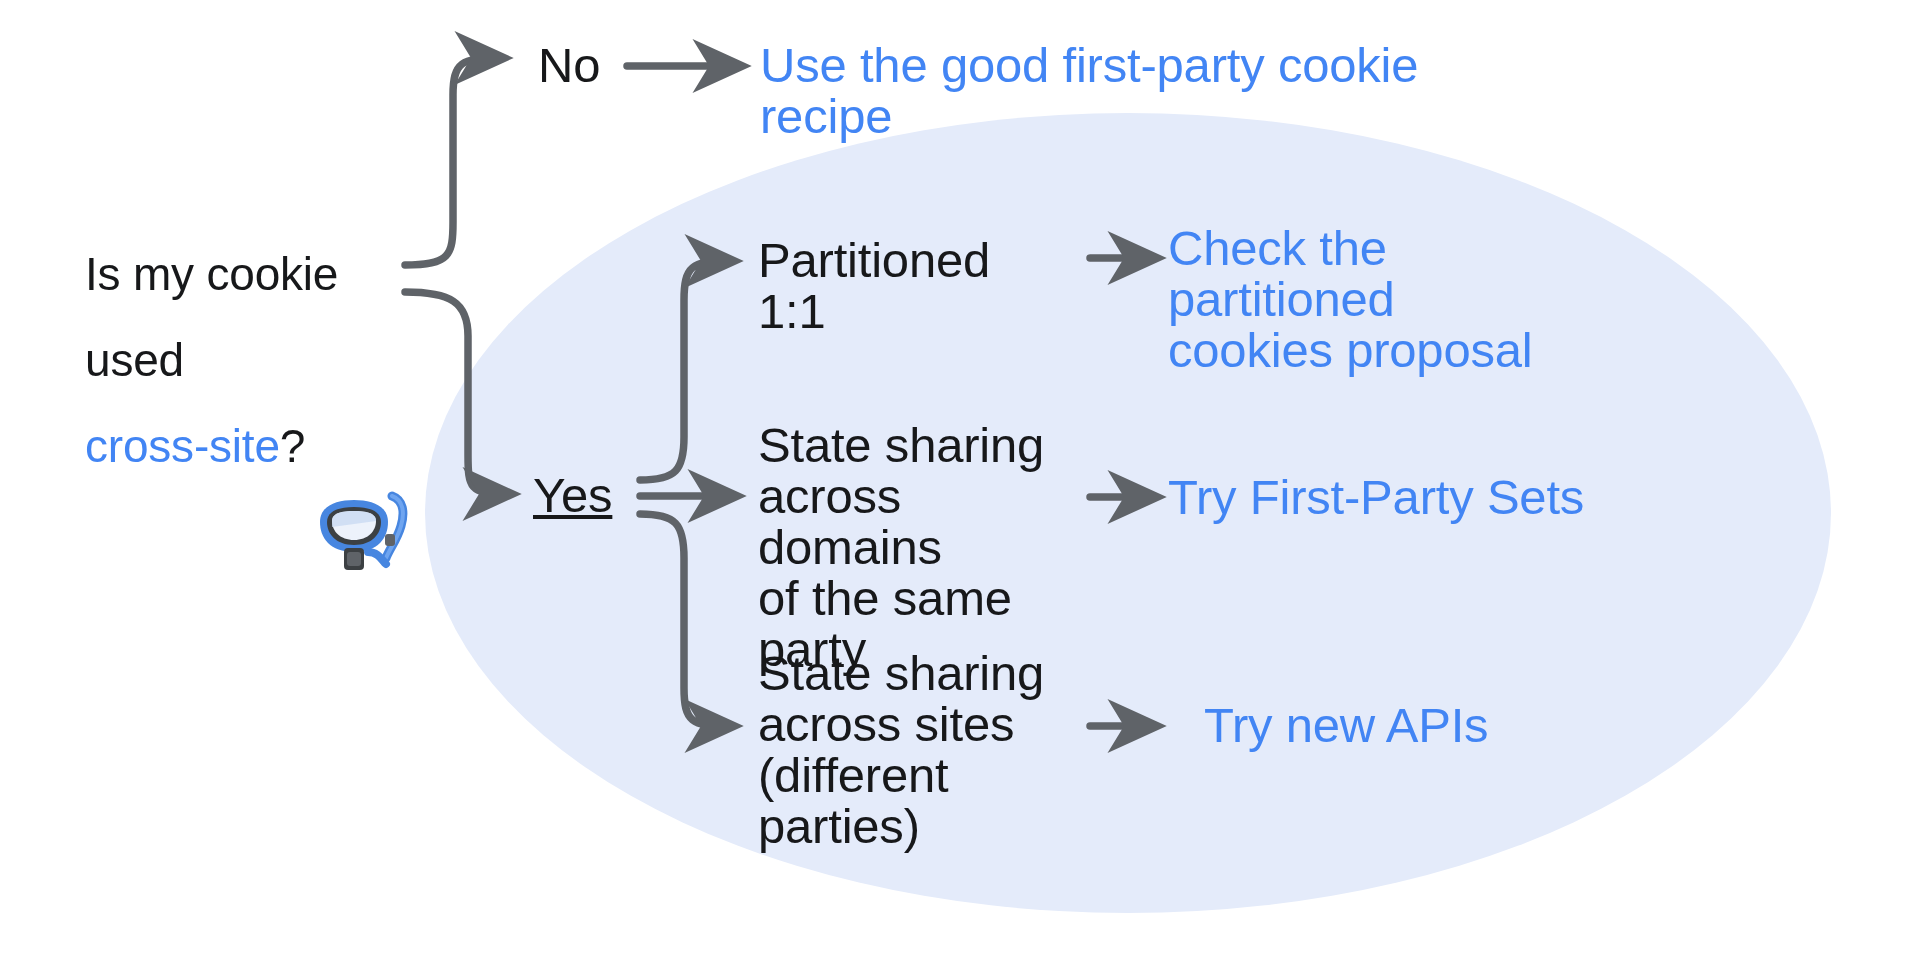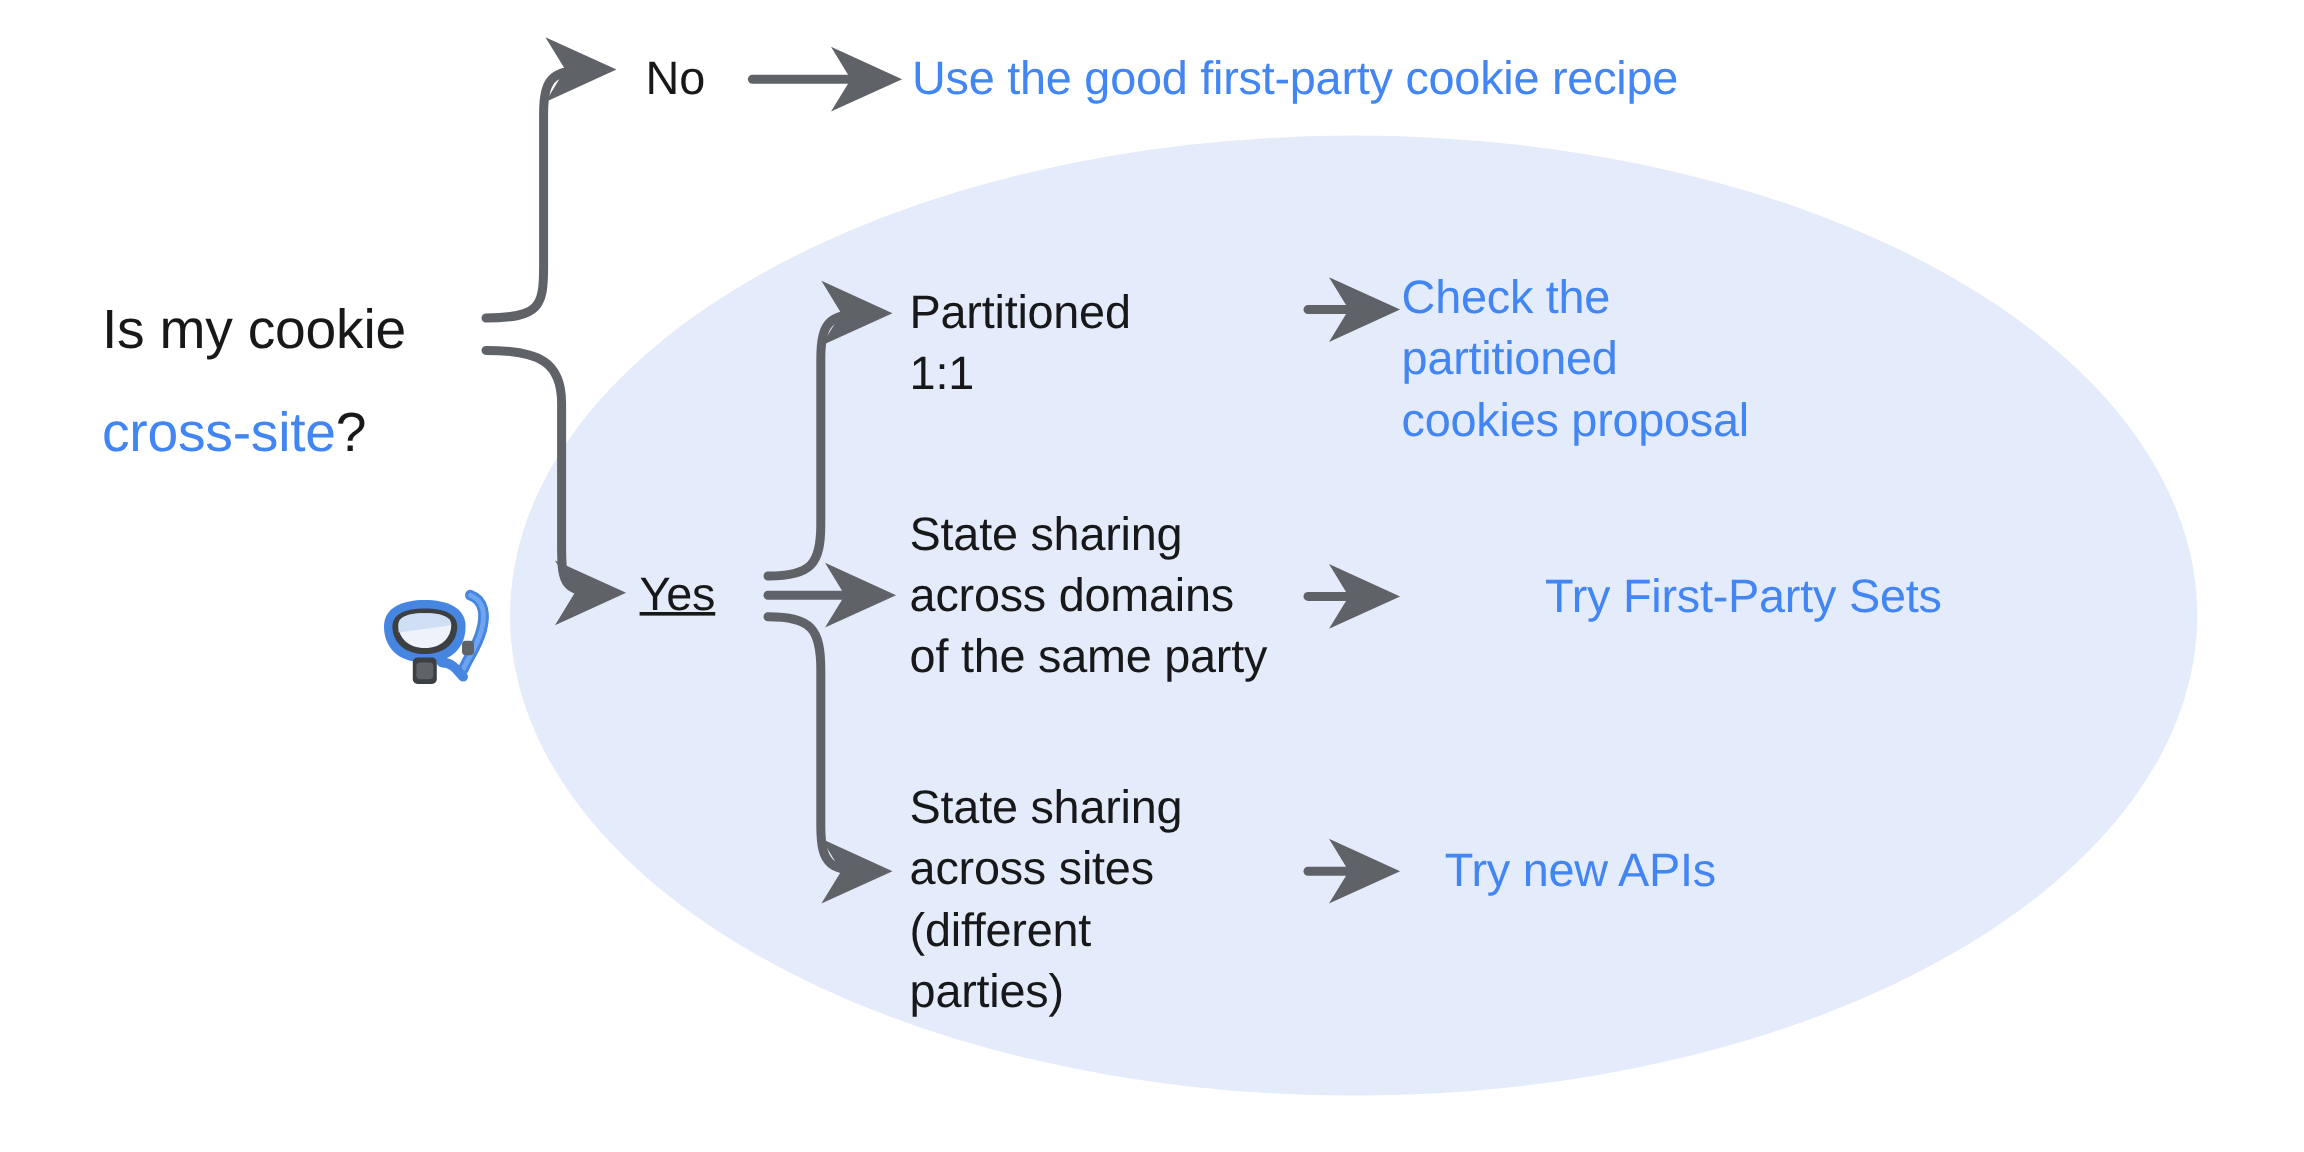--- a/index.html
+++ b/index.html
@@ -13,21 +13,21 @@
   }
   #stage{position:absolute;left:0;top:0;width:1920px;height:960px;}
 
   .layer-bg{position:absolute;left:0;top:0;width:1920px;height:960px;z-index:0;}
   .layer-lines{position:absolute;left:0;top:0;width:1920px;height:960px;z-index:1;}
   .layer-text{position:absolute;left:0;top:0;width:1920px;height:960px;z-index:2;}
 
   .node{
     position:absolute;
     color:#17181a;
-    font-size:39px;
+    font-size:49px;
     line-height:51px;
     font-weight:400;
     letter-spacing:-0.2px;
     white-space:pre-line;
   }
   .node.blue{color:#4285F4;}
   .node.small-lead{font-size:46px;line-height:43px;}
 
   .q-line{display:block;}
   .q-link{color:#4285F4;}
@@ -89,38 +89,39 @@
     <rect x="39" y="70" width="14" height="14" rx="3" fill="#5F6368"></rect>
 
     <path d="M60,70 C70,70 74,78 78,82" fill="none" stroke="#4786E0" stroke-width="8" stroke-linecap="round"></path>
     <rect x="77" y="52" width="10" height="12" rx="3" fill="#5F6368"></rect>
   </svg>
 
   <div class="layer-text">
 
     <div class="node small-lead" style="left:85px;top:210px;width:300px;">
       <span class="q-line">Is my cookie</span>
+      <span class="q-line">used</span>
       <span class="q-line"><span class="q-link">cross-site</span><span class="q-tail">?</span></span>
     </div>
 
     <div class="node" style="left:538px;top:40px;">No</div>
     <div class="node blue" style="left:760px;top:40px;width:780px;">Use the good first-party cookie recipe</div>
 
     <div class="node" style="left:533px;top:470px;text-decoration:underline;">Yes</div>
 
     <div class="node" style="left:758px;top:235px;width:330px;">Partitioned
 1:1</div>
     <div class="node blue" style="left:1168px;top:181px;width:400px;margin-top:42px;">Check the
 partitioned
 cookies proposal</div>
 
     <div class="node" style="left:758px;top:420px;width:330px;">State sharing
 across domains
 of the same party</div>
-    <div class="node blue" style="left:1168px;top:472px;width:450px;text-align:right;">Try First-Party Sets</div>
+    <div class="node blue" style="left:1168px;top:472px;width:450px;">Try First-Party Sets</div>
 
     <div class="node" style="left:758px;top:648px;width:300px;">State sharing
 across sites
 (different
 parties)</div>
     <div class="node blue" style="left:1168px;top:700px;width:400px;margin-left:36px;">Try new APIs</div>
 
   </div>
 </div>
 

